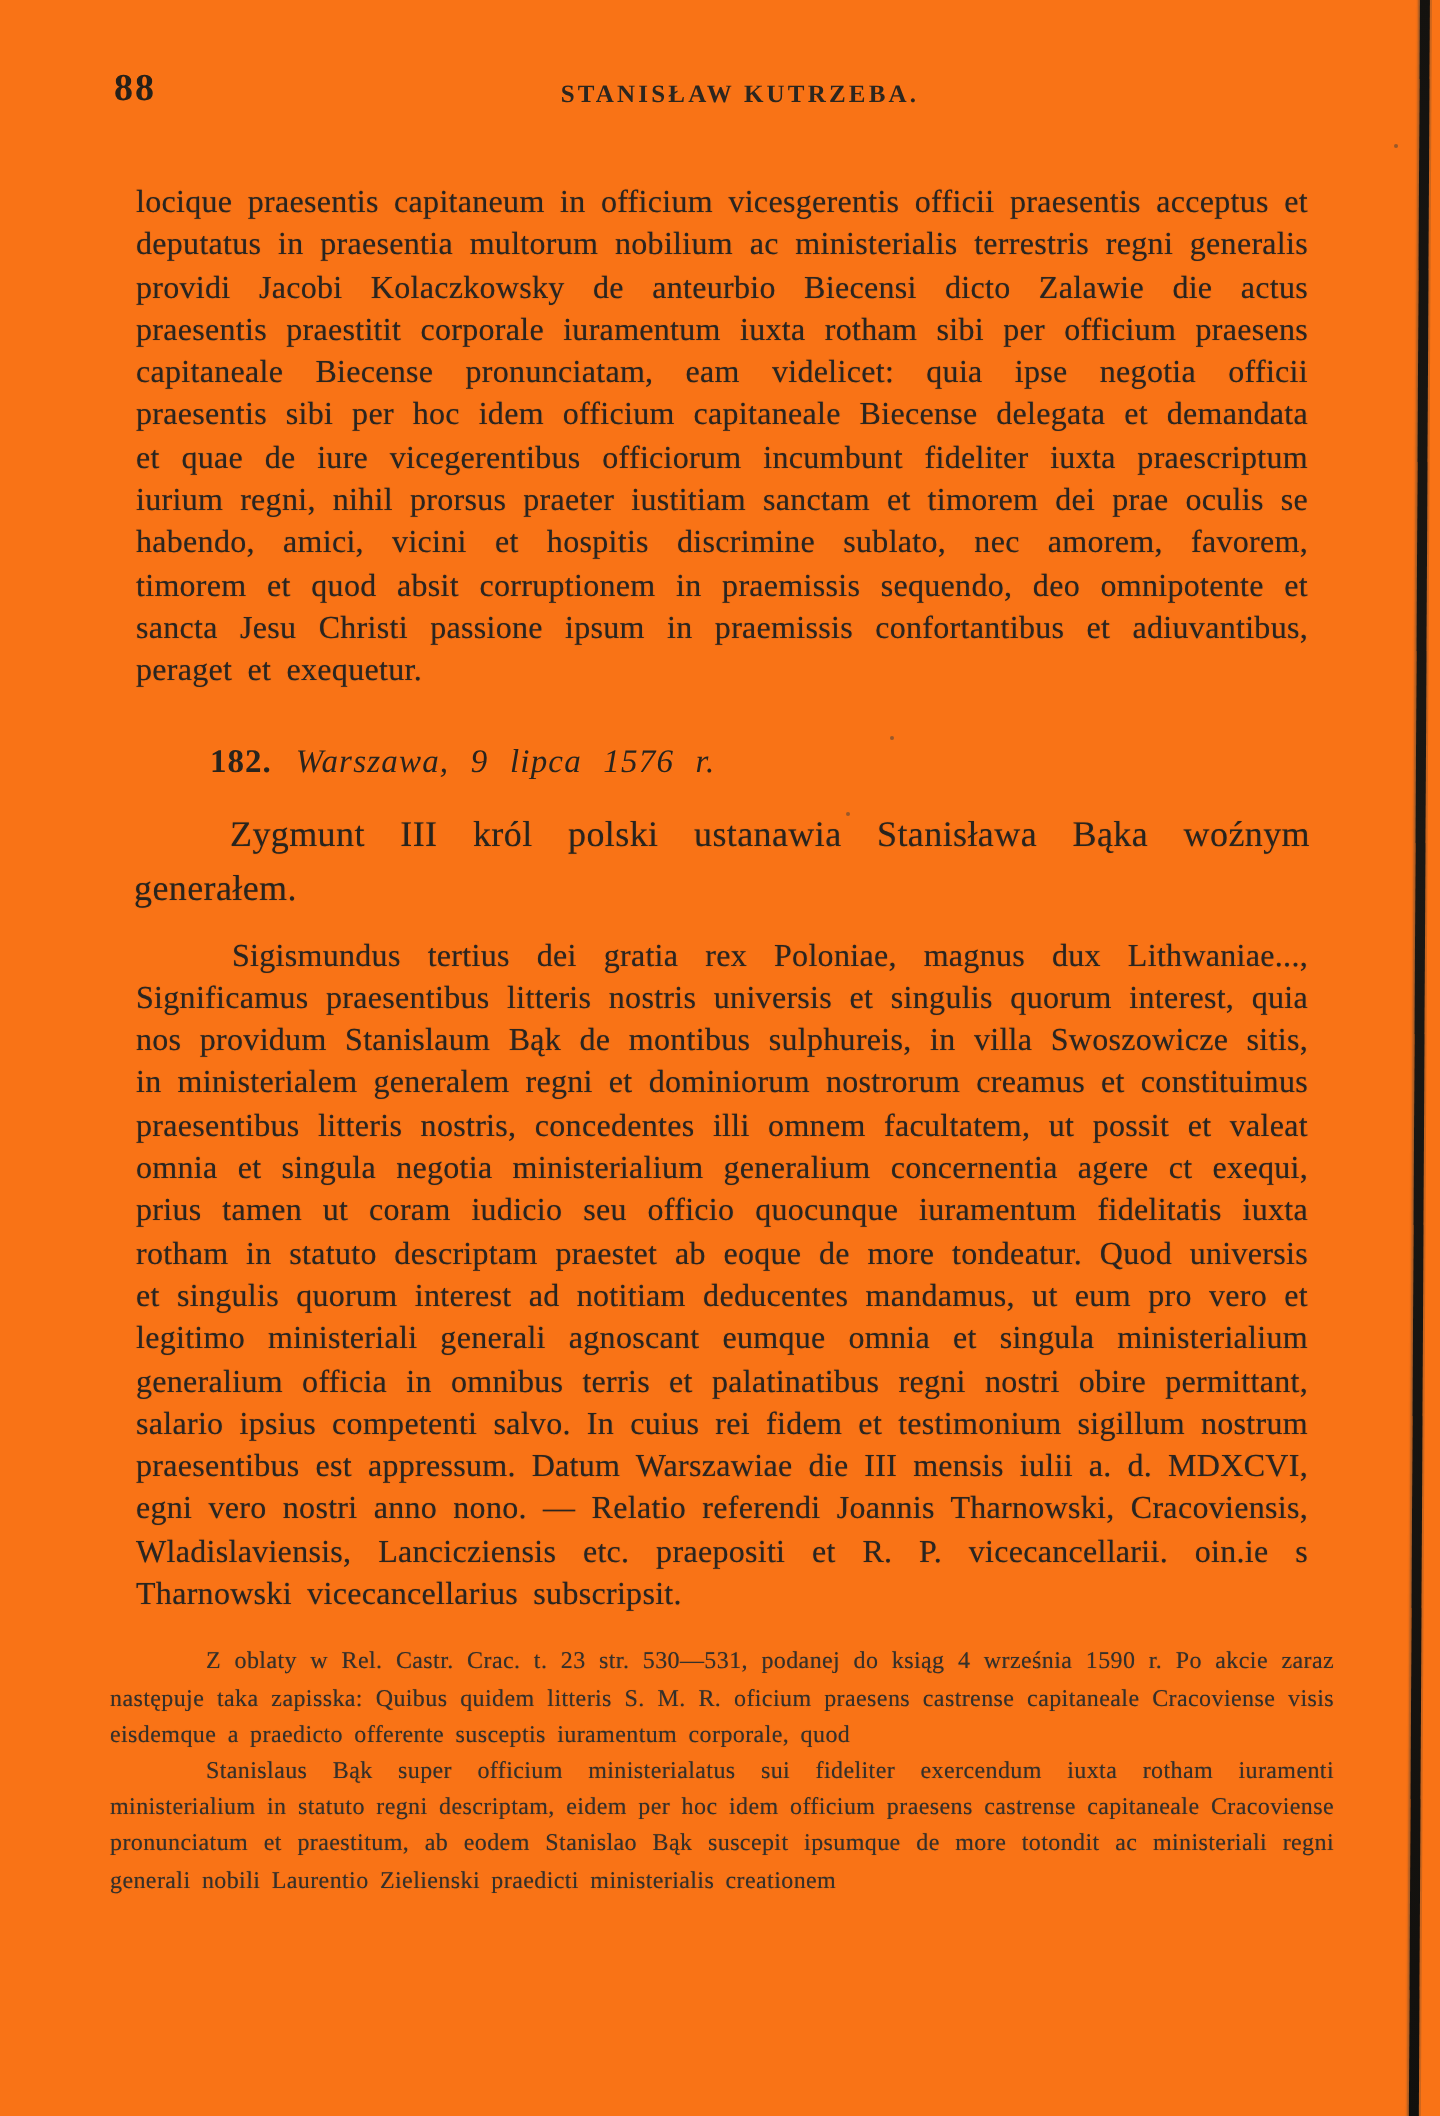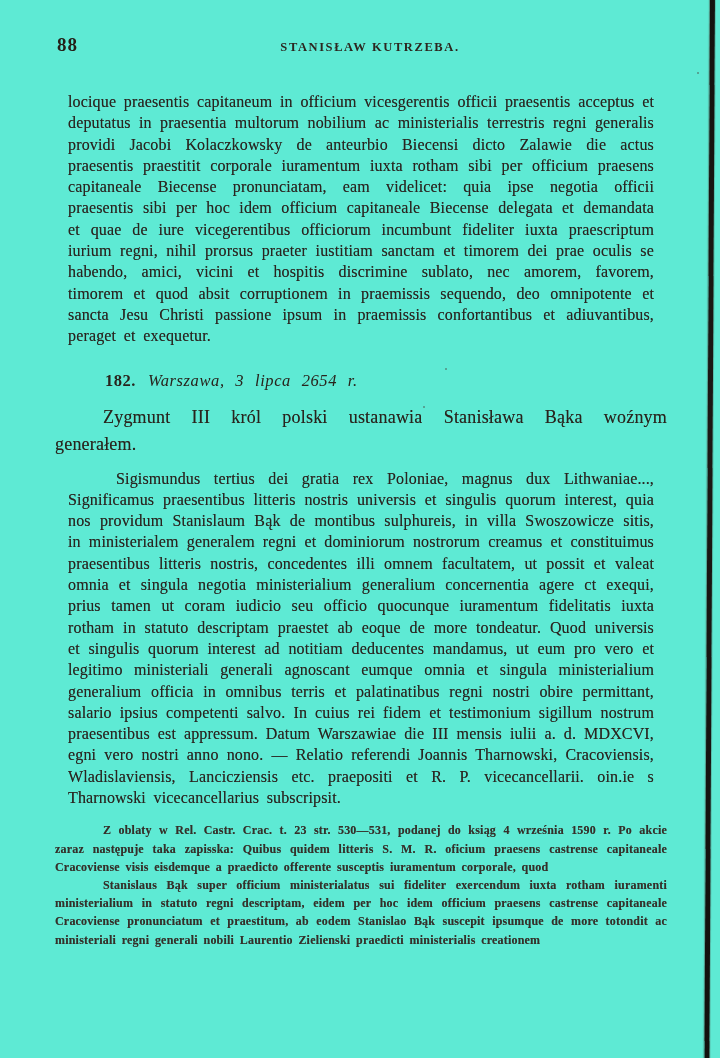--- a/index.html
+++ b/index.html
@@ -5,21 +5,21 @@
   html, body {
     margin: 0;
     padding: 0;
     background: #efeeea;
     font-family: "Liberation Serif", "DejaVu Serif", serif;
   }
   .page {
     position: relative;
     width: 720px;
     height: 1058px;
-    background: #5eead4;
+    background: #f97316;
     overflow: hidden;
     color: #2a2520;
   }
   
   .page-num {
     position: absolute;
     left: 57px;
     top: 34px;
     font-size: 19px;
     font-weight: bold;
@@ -72,32 +72,32 @@
     font-weight: bold;
     margin-right: 12px;
     letter-spacing: 0.5px;
   }
   .entry-date {
     font-style: italic;
     word-spacing: 6px;
     letter-spacing: 0.6px;
   }
   .summary {
-    margin: 13px 0 0;
+    margin: 13px 12px 0;
     font-size: 18px;
     line-height: 27px;
     text-indent: 48px;
     text-align: justify;
     word-spacing: 6px;
     letter-spacing: 0.2px;
     color: #29241d;
     text-shadow: 0 0 0.5px rgba(42,37,32,0.5);
   }
   .entry-text { margin-top: 10px; }
-  .footnote { margin-top: 9px; font-weight: bold; }
+  .footnote { margin-top: 9px; }
   .footnote p {
     margin: 0;
     font-size: 12px;
     line-height: 18.2px;
     text-align: justify;
     text-indent: 48px;
     word-spacing: 2.5px;
     letter-spacing: 0.2px;
     color: #35302a;
     text-shadow: 0 0 0.4px rgba(50,45,40,0.5);
@@ -131,21 +131,21 @@
   <span class="page-num">88</span>
 
   <div class="head-title">STANISŁAW KUTRZEBA.</div>
 
   <div class="text-block">
 
     <p class="body-par no-indent">locique praesentis capitaneum in officium vicesgerentis officii praesentis acceptus et deputatus in praesentia multorum nobilium ac ministerialis terrestris regni generalis providi Jacobi Kolaczkowsky de anteurbio Biecensi dicto Zalawie die actus praesentis praestitit corporale iuramentum iuxta rotham sibi per officium praesens capitaneale Biecense pronunciatam, eam videlicet: quia ipse negotia officii praesentis sibi per hoc idem officium capitaneale Biecense delegata et demandata et quae de iure vicegerentibus officiorum incumbunt fideliter iuxta praescriptum iurium regni, nihil prorsus praeter iustitiam sanctam et timorem dei prae oculis se habendo, amici, vicini et hospitis discrimine sublato, nec amorem, favorem, timorem et quod absit corruptionem in praemissis sequendo, deo omnipotente et sancta Jesu Christi passione ipsum in praemissis confortantibus et adiuvantibus, peraget et exequetur.</p>
 
 
     <p class="entry-heading">
-      <span class="entry-num">182.</span><span class="entry-date">Warszawa, 3 lipca 2654 r.</span>
+      <span class="entry-num">182.</span><span class="entry-date">Warszawa, 9 lipca 1576 r.</span>
     </p>
 
     <p class="summary">Zygmunt III król polski ustanawia Stanisława Bąka woźnym generałem.</p>
 
     <p class="body-par indent entry-text">Sigismundus tertius dei gratia rex Poloniae, magnus dux Lithwaniae..., Significamus praesentibus litteris nostris universis et singulis quorum interest, quia nos providum Stanislaum Bąk de montibus sulphureis, in villa Swoszowicze sitis, in ministerialem generalem regni et dominiorum nostrorum creamus et constituimus praesentibus litteris nostris, concedentes illi omnem facultatem, ut possit et valeat omnia et singula negotia ministerialium generalium concernentia agere ct exequi, prius tamen ut coram iudicio seu officio quocunque iuramentum fidelitatis iuxta rotham in statuto descriptam praestet ab eoque de more tondeatur. Quod universis et singulis quorum interest ad notitiam deducentes mandamus, ut eum pro vero et legitimo ministeriali generali agnoscant eumque omnia et singula ministerialium generalium officia in omnibus terris et palatinatibus regni nostri obire permittant, salario ipsius competenti salvo. In cuius rei fidem et testimonium sigillum nostrum praesentibus est appressum. Datum Warszawiae die III mensis iulii a. d. MDXCVI, egni vero nostri anno nono. — Relatio referendi Joannis Tharnowski, Cracoviensis, Wladislaviensis, Lancicziensis etc. praepositi et R. P. vicecancellarii. oin.ie s Tharnowski vicecancellarius subscripsit.</p>
 
     <div class="footnote">
       <p>Z oblaty w Rel. Castr. Crac. t. 23 str. 530—531, podanej do ksiąg 4 września 1590 r. Po akcie zaraz następuje taka zapisska: Quibus quidem litteris S. M. R. oficium praesens castrense capitaneale Cracoviense visis eisdemque a praedicto offerente susceptis iuramentum corporale, quod</p>
       <p>Stanislaus Bąk super officium ministerialatus sui fideliter exercendum iuxta rotham iuramenti ministerialium in statuto regni descriptam, eidem per hoc idem officium praesens castrense capitaneale Cracoviense pronunciatum et praestitum, ab eodem Stanislao Bąk suscepit ipsumque de more totondit ac ministeriali regni generali nobili Laurentio Zielienski praedicti ministerialis creationem</p>
     </div>

